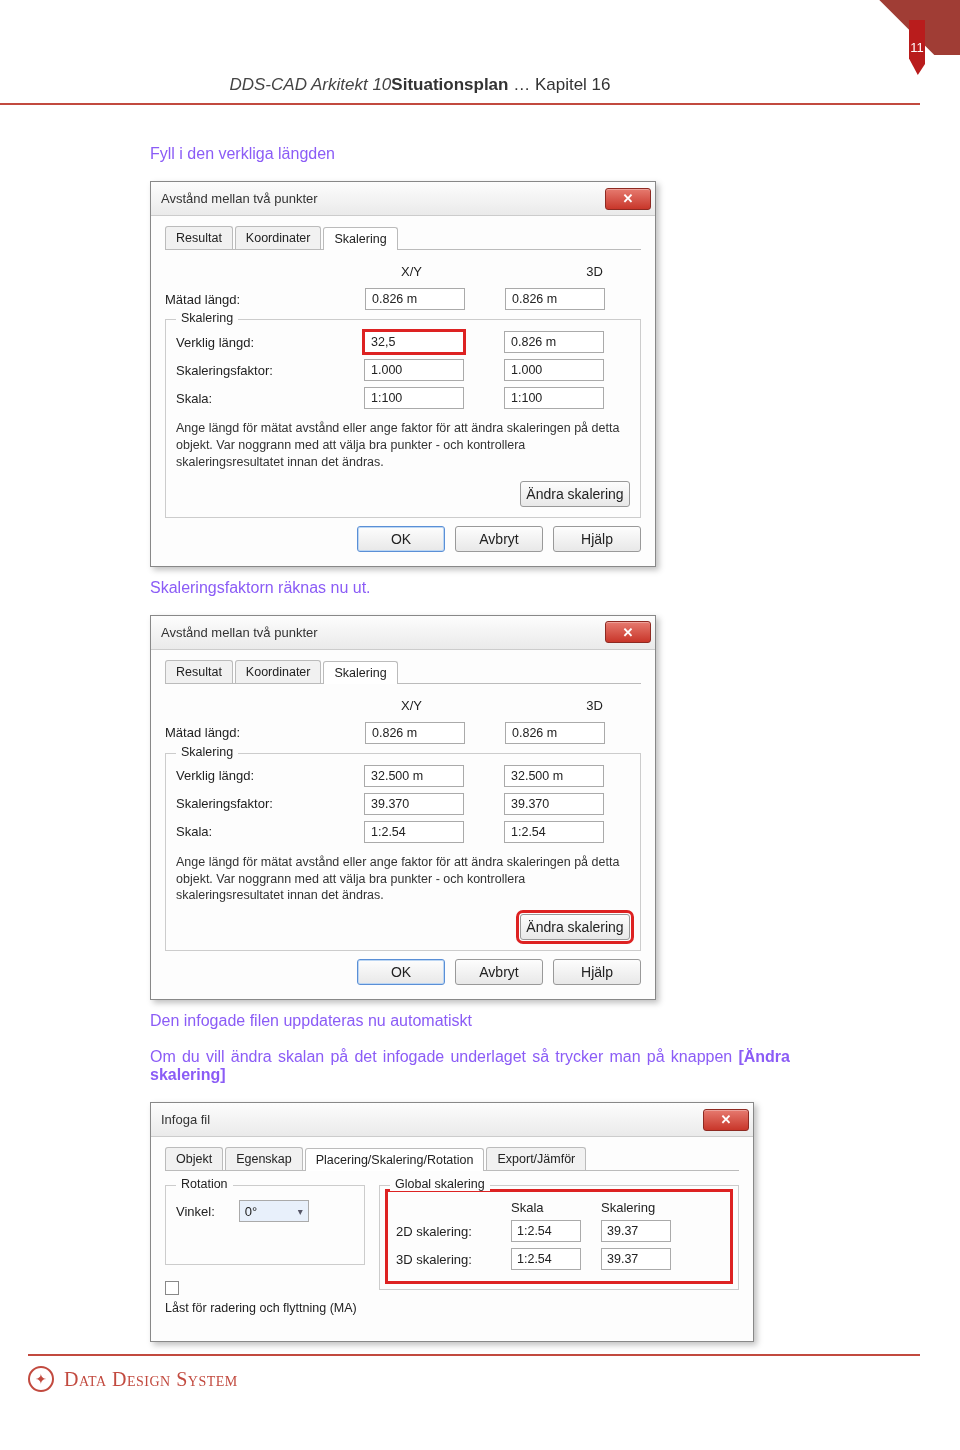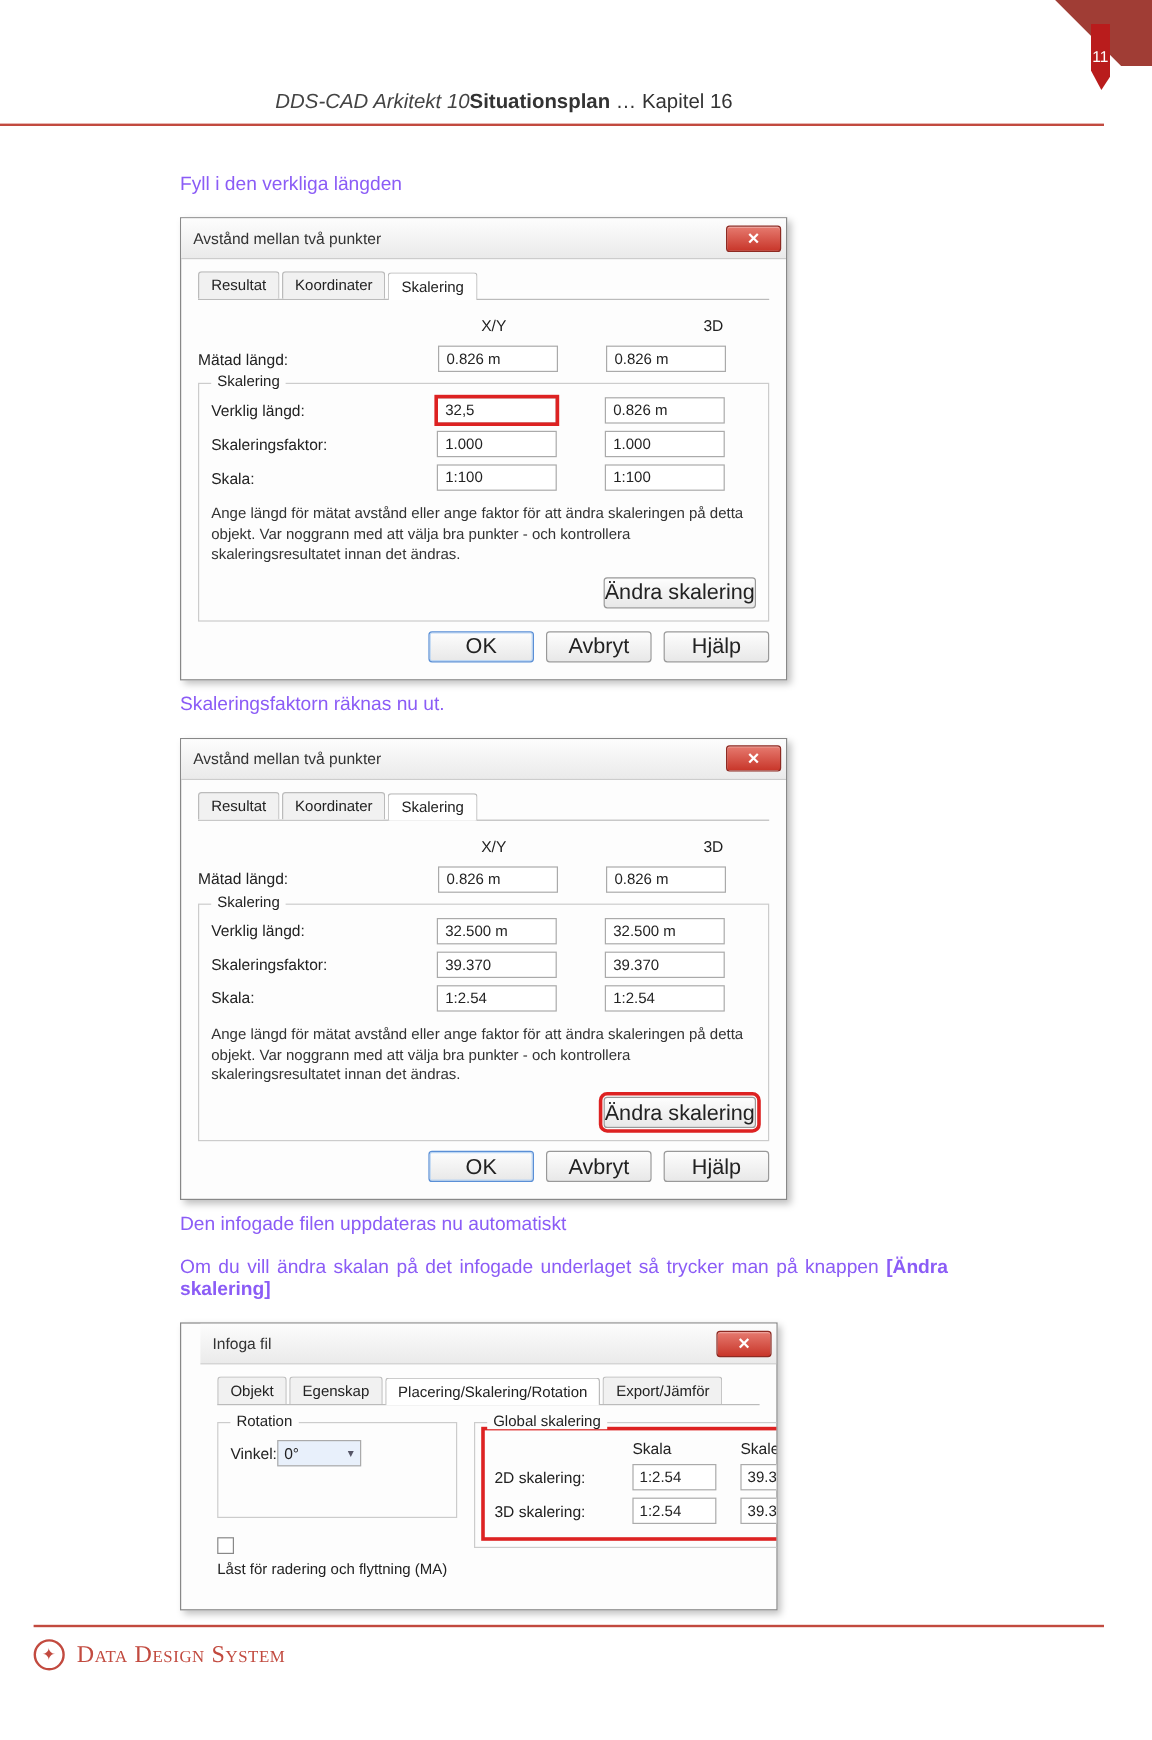--- a/index.html
+++ b/index.html
@@ -67,21 +67,21 @@
 
   
   .dialog {
     width: 506px;
     border: 1px solid #888;
     background: #fdfdfd;
     box-shadow: 3px 3px 6px rgba(0,0,0,.25);
     margin-bottom: 12px;
     font-size: 13px;
   }
-  .dialog.small { width: 498px; padding-left: 16px; }
+  .dialog.small { width: 604px; }
   .titlebar {
     display: flex;
     align-items: center;
     background: linear-gradient(#fdfdfd,#eaeaea);
     border-bottom: 1px solid #ccc;
     height: 34px;
     padding: 0 4px 0 10px;
     position: relative;
   }
   .titlebar-text { flex: 1; color: #333; }
@@ -138,21 +138,21 @@
     background: #fdfdfd; padding: 0 5px; font-size: 12.5px;
   }
   .note { font-size: 12.5px; color: #333; margin: 8px 0 10px 0; line-height: 1.35; }
   .btn-row { display:flex; justify-content:flex-end; gap:10px; margin-top:4px; }
   .btn {
     min-width: 88px; height: 26px;
     border: 1px solid #999;
     border-radius: 3px;
     background: linear-gradient(#fdfdfd,#e8e8e8);
     display:flex; align-items:center; justify-content:center;
-    font-size: 18px;
+    font-size: 14px;
   }
   .btn.primary { border-color: #5a8fd6; box-shadow: 0 0 0 1px #bcd6f3 inset; }
   .btn.red-outline { outline: 3px solid #d22; outline-offset: 1px; }
 
   
   .dialog.partial { height: 240px; overflow: hidden; margin-bottom: 0; }
   .gs-cols { display:flex; padding: 2px 0 2px 115px; gap:20px; }
   .gs-cols span { width: 70px; }
   .gs-row { display:flex; align-items:center; padding:3px 0; }
   .gs-row .lbl { width: 115px; }
@@ -353,21 +353,21 @@
       <div class="tabs">
         <div class="tab">Objekt</div>
         <div class="tab">Egenskap</div>
         <div class="tab active">Placering/Skalering/Rotation</div>
         <div class="tab">Export/Jämför</div>
       </div>
       <div style="display:flex; gap:14px;">
         <div style="flex:0 0 200px;">
           <div class="fieldset" style="height:80px">
             <div class="legend">Rotation</div>
-            <div style="display:flex; align-items:center; gap:0; margin-top:6px;">
+            <div style="display:flex; align-items:center; gap:24px; margin-top:6px;">
               <span>Vinkel:</span>
               <div class="rotation-box">
                 <span>0°</span>
                 <span style="font-size:10px;color:#556;">▾</span>
               </div>
             </div>
           </div>
           <div class="checkbox">
             <div class="box"></div>
             <span>Låst för radering och flyttning (MA)</span>

